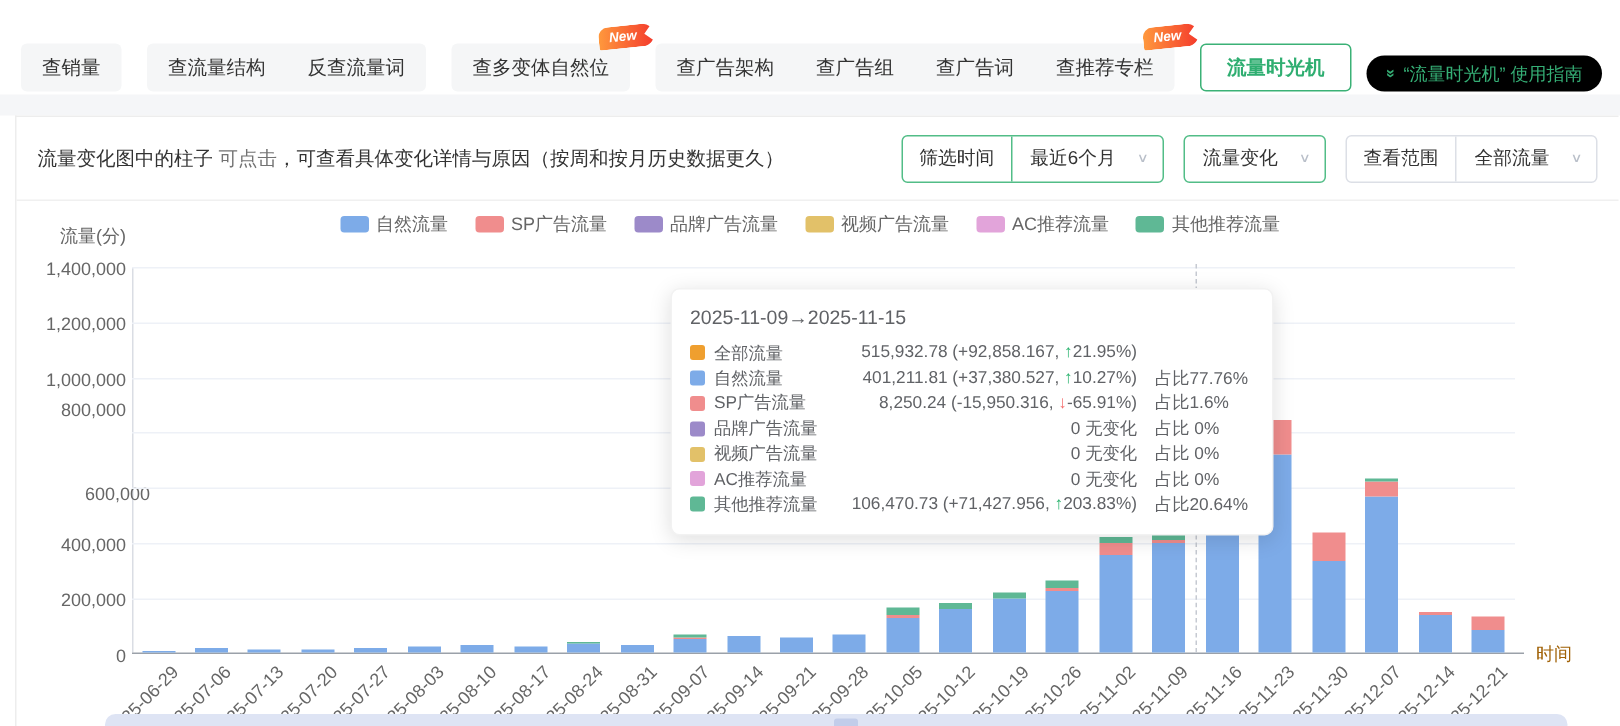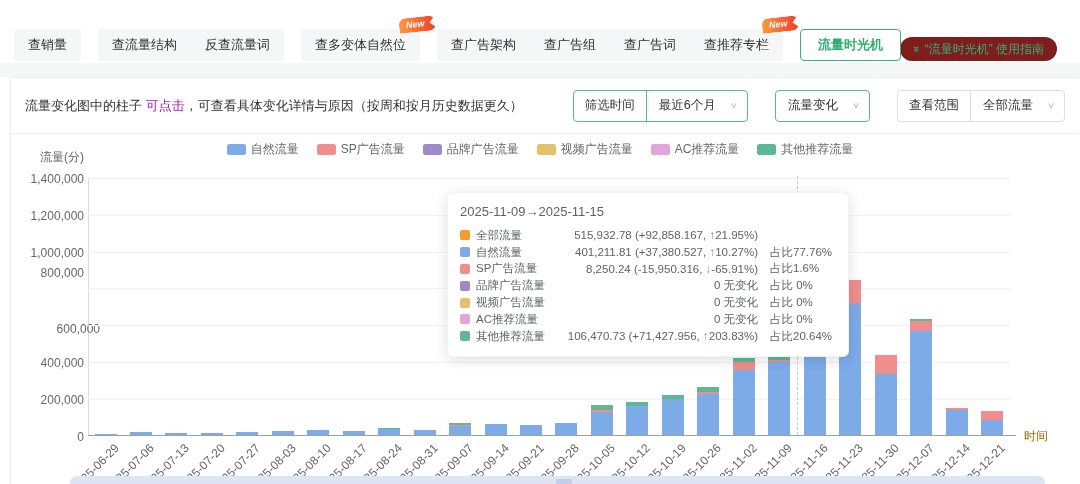--- a/index.html
+++ b/index.html
@@ -10,32 +10,32 @@
   .tab-groups{display:flex;align-items:center;}
   .tab-block{display:flex;background:#f5f6f7;border-radius:4px;margin-right:17px;}
   .tab{position:relative;padding:0 14px;height:32px;line-height:32px;font-size:13px;color:#333;
        white-space:nowrap;cursor:pointer;}
   .tab-active{background:#fff;border:1px solid #3bb176;border-radius:4px;color:#2fae71;
        font-weight:bold;height:30px;line-height:30px;padding:0 17px;font-size:13px;white-space:nowrap;cursor:pointer;}
   .new-badge{position:absolute;top:-12px;right:-16px;background:linear-gradient(95deg,#ff9a3d,#f4392c);
        color:#fff;font-size:9px;font-style:italic;font-weight:bold;line-height:13px;
        padding:1px 11px 1px 7px;border-radius:9px 10px 10px 2px;transform:rotate(-6deg);
        clip-path:polygon(0 0,100% 0,84% 45%,100% 78%,88% 100%,0 100%);}
-  .guide-pill{position:absolute;right:23px;top:37px;height:24px;background:#7f1d1d;border-radius:13px;
+  .guide-pill{position:absolute;right:12px;top:37px;height:24px;background:#000000;border-radius:13px;
        color:#35ae75;font-size:12px;display:flex;align-items:center;gap:5px;padding:0 13px;cursor:pointer;white-space:nowrap;}
   .dbl-chev{display:inline-block;transform:rotate(90deg) scale(.9);font-weight:bold;}
   
   .gray-band{position:absolute;left:0;top:63px;width:1080px;height:14px;background:#f5f6f8;}
   .panel{position:absolute;left:10px;top:77px;width:1069px;height:407px;background:#fff;
        border:1px solid #ededed;border-right:none;border-bottom:none;box-sizing:border-box;}
   .filter-row{position:absolute;left:0;top:0;width:100%;height:56px;border-bottom:1px solid #f0f0f0;
        display:flex;align-items:center;padding:0 14px;box-sizing:border-box;}
   .hint{font-size:13px;color:#333;white-space:nowrap;}
-  .hint .link{color:#a21caf;cursor:pointer;}
-  .selects{margin-left:auto;display:flex;gap:27px;border-radius:15px;}
+  .hint .link{color:#737373;cursor:pointer;}
+  .selects{margin-left:auto;display:flex;gap:13px;border-radius:15px;}
   .sel{display:flex;height:30px;border:1px solid #dcdfe6;border-radius:4px;font-size:12.5px;color:#333;
        align-items:stretch;background:#fff;cursor:pointer;}
   .sel.accent{border-color:#52bd87;}
   .sel .lab{display:flex;align-items:center;padding:0 11px;border-right:1px solid #dcdfe6;}
   .sel.accent .lab{border-right-color:#52bd87;}
   .sel .val{display:flex;align-items:center;justify-content:space-between;padding:0 9px 0 12px;gap:14px;}
   .sel .chev{color:#b9bfc9;font-size:11px;transform:scaleY(.75);}
   
   #chart{position:absolute;inset:0;}
   .legend{position:absolute;left:0;top:141px;width:100%;display:flex;justify-content:center;gap:18px;z-index:2;}

